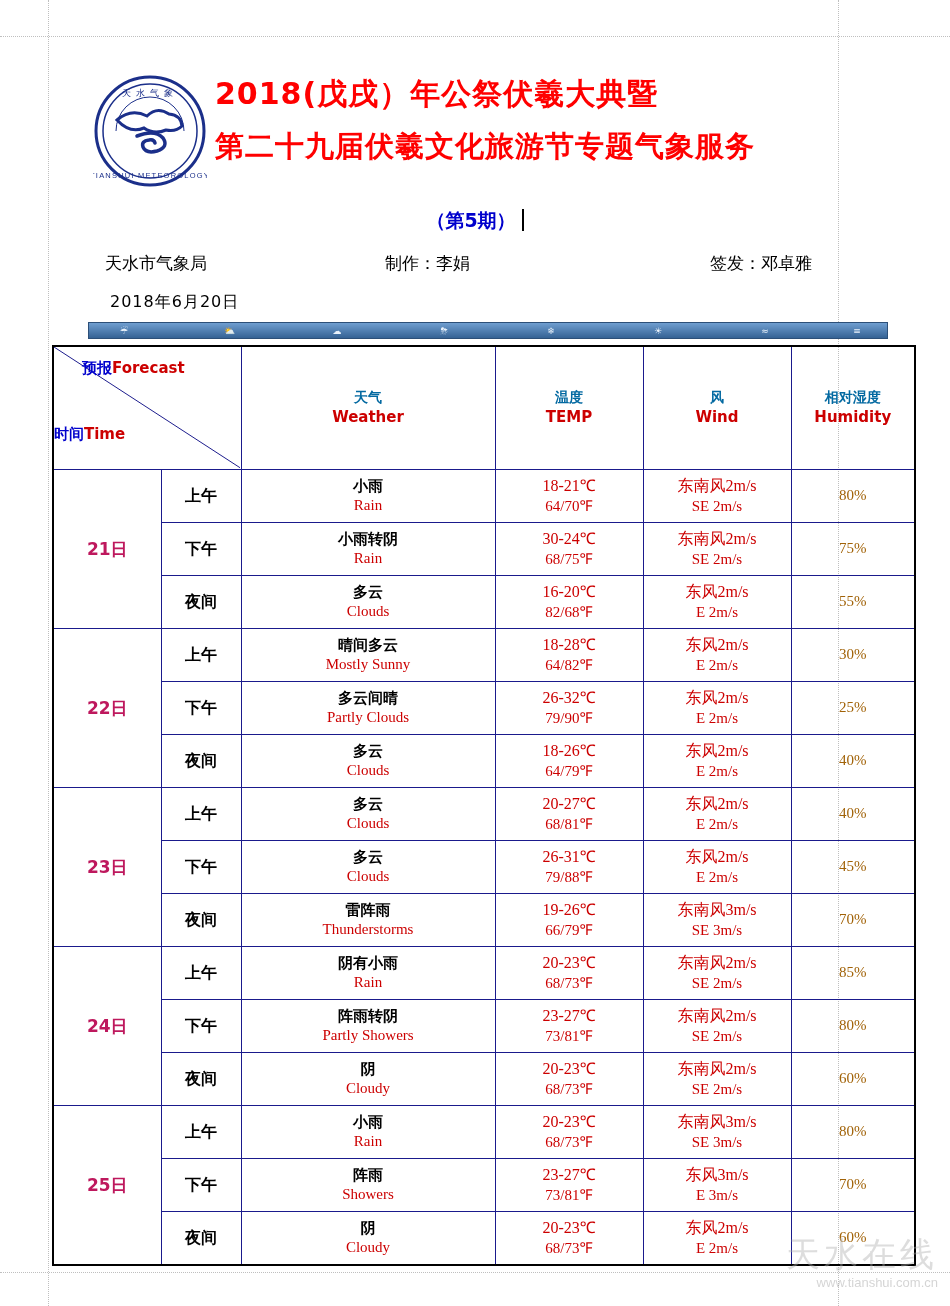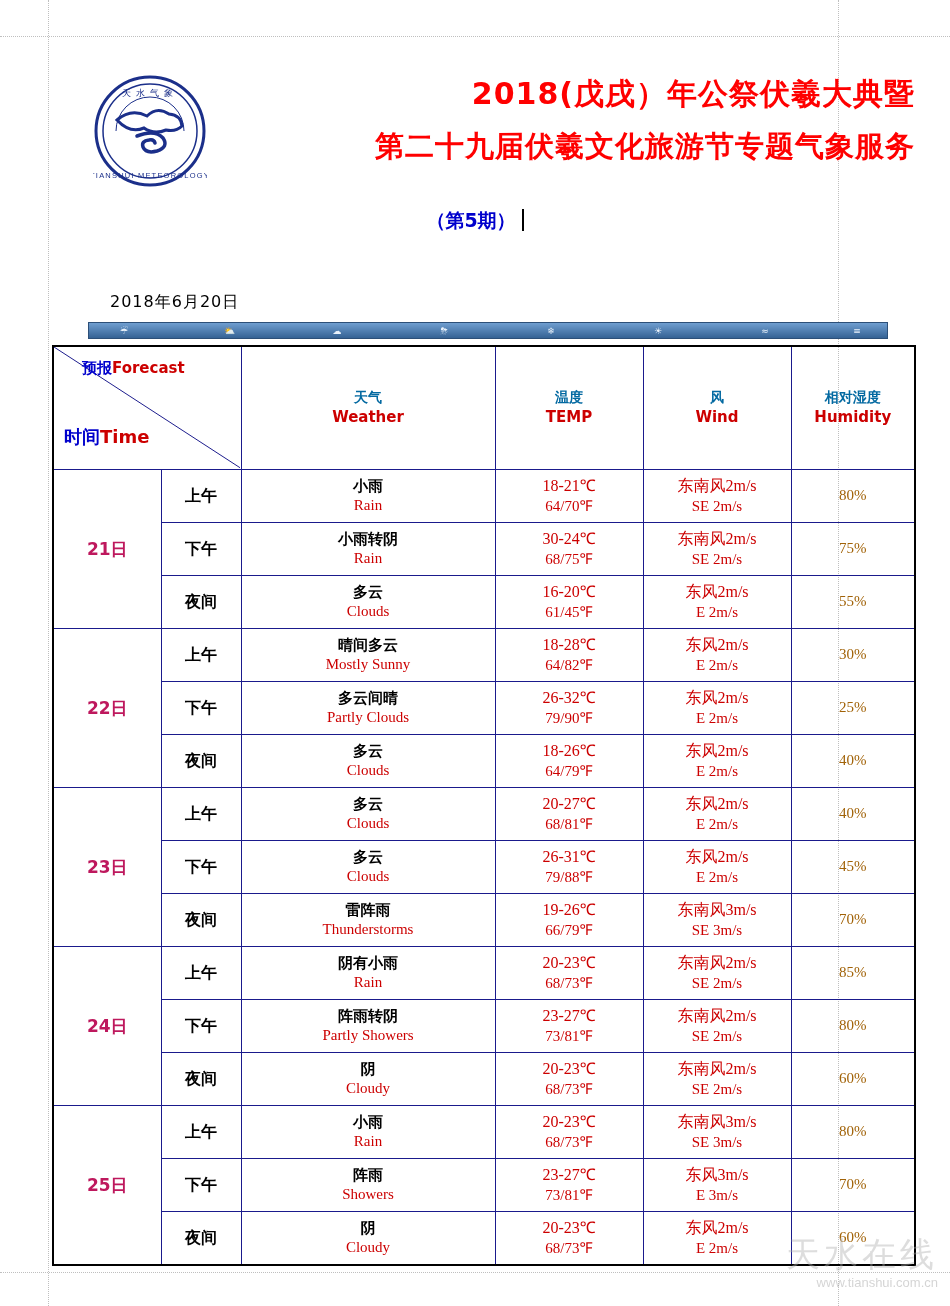--- a/index.html
+++ b/index.html
@@ -46,21 +46,21 @@
     width: 114px;
     height: 114px;
   }
   .logo svg { display: block; }
 
   .title-block {
     position: absolute;
     left: 215px;
     top: 10px;
     width: 700px;
-    text-align: right;
+    text-align: left;
   }
   .title-line {
     color: #ff0000;
     font-family: "DejaVu Sans", sans-serif;
     font-weight: bold;
     font-size: 30px;
     letter-spacing: 1px;
     line-height: 52px;
     white-space: nowrap;
   }
@@ -173,25 +173,25 @@
     left: 28px;
     top: 12px;
     font-family: "DejaVu Sans", sans-serif;
     font-weight: bold;
     font-size: 15px;
   }
   .lbl-forecast .cn { color: #0000cc; }
   .lbl-forecast .en { color: #cc0000; }
   .lbl-time {
     position: absolute;
-    left: 10px;
+    left: 0;
     top: 78px;
     font-family: "DejaVu Sans", sans-serif;
     font-weight: bold;
-    font-size: 18px;
+    font-size: 15px;
   }
   .lbl-time .cn { color: #0000cc; }
   .lbl-time .en { color: #cc0000; }
 
   .hdr-two {
     font-family: "DejaVu Sans", sans-serif;
     font-weight: bold;
     line-height: 1.35;
   }
   .hdr-two .cn { display: block; color: #0369a1; font-size: 14px; text-align: center; }
@@ -305,20 +305,25 @@
     <div class="title-block">
       <div class="title-line l1">2018(戊戌）年公祭伏羲大典暨</div>
       <div class="title-line l2">第二十九届伏羲文化旅游节专题气象服务</div>
     </div>
   </div>
 
   <div class="issue">
     <span>（第5期）</span><span class="caret"></span>
   </div>
 
+  <div class="byline">
+    <span class="org">天水市气象局</span>
+    <span class="maker">制作：李娟</span>
+    <span class="signer">签发：邓卓雅</span>
+  </div>
 
   <div class="date-line">2018年6月20日</div>
 
   <div class="icon-strip">
     <span class="ic" style="left:12px;">☔</span>
     <span class="ic" style="left:118px;">⛅</span>
     <span class="ic" style="left:225px;">☁</span>
     <span class="ic" style="left:332px;">⛈</span>
     <span class="ic" style="left:439px;">❄</span>
     <span class="ic" style="left:546px;">☀</span>
@@ -410,21 +415,21 @@
         <td class="data-cell hum">75%</td>
       </tr>
       <tr>
         <td class="period-cell">夜间</td>
         <td class="data-cell two-line">
           <span class="cn">多云</span>
           <span class="en">Clouds</span>
         </td>
         <td class="data-cell two-line temp">
           <span class="cn">16-20℃</span>
-          <span class="en">61/45℉</span>
+          <span class="en">82/68℉</span>
         </td>
         <td class="data-cell two-line wind">
           <span class="cn">东风2m/s</span>
           <span class="en">E 2m/s</span>
         </td>
         <td class="data-cell hum">55%</td>
       </tr>
 
       <tr>
         <td class="day-cell" rowspan="3">22日</td>

